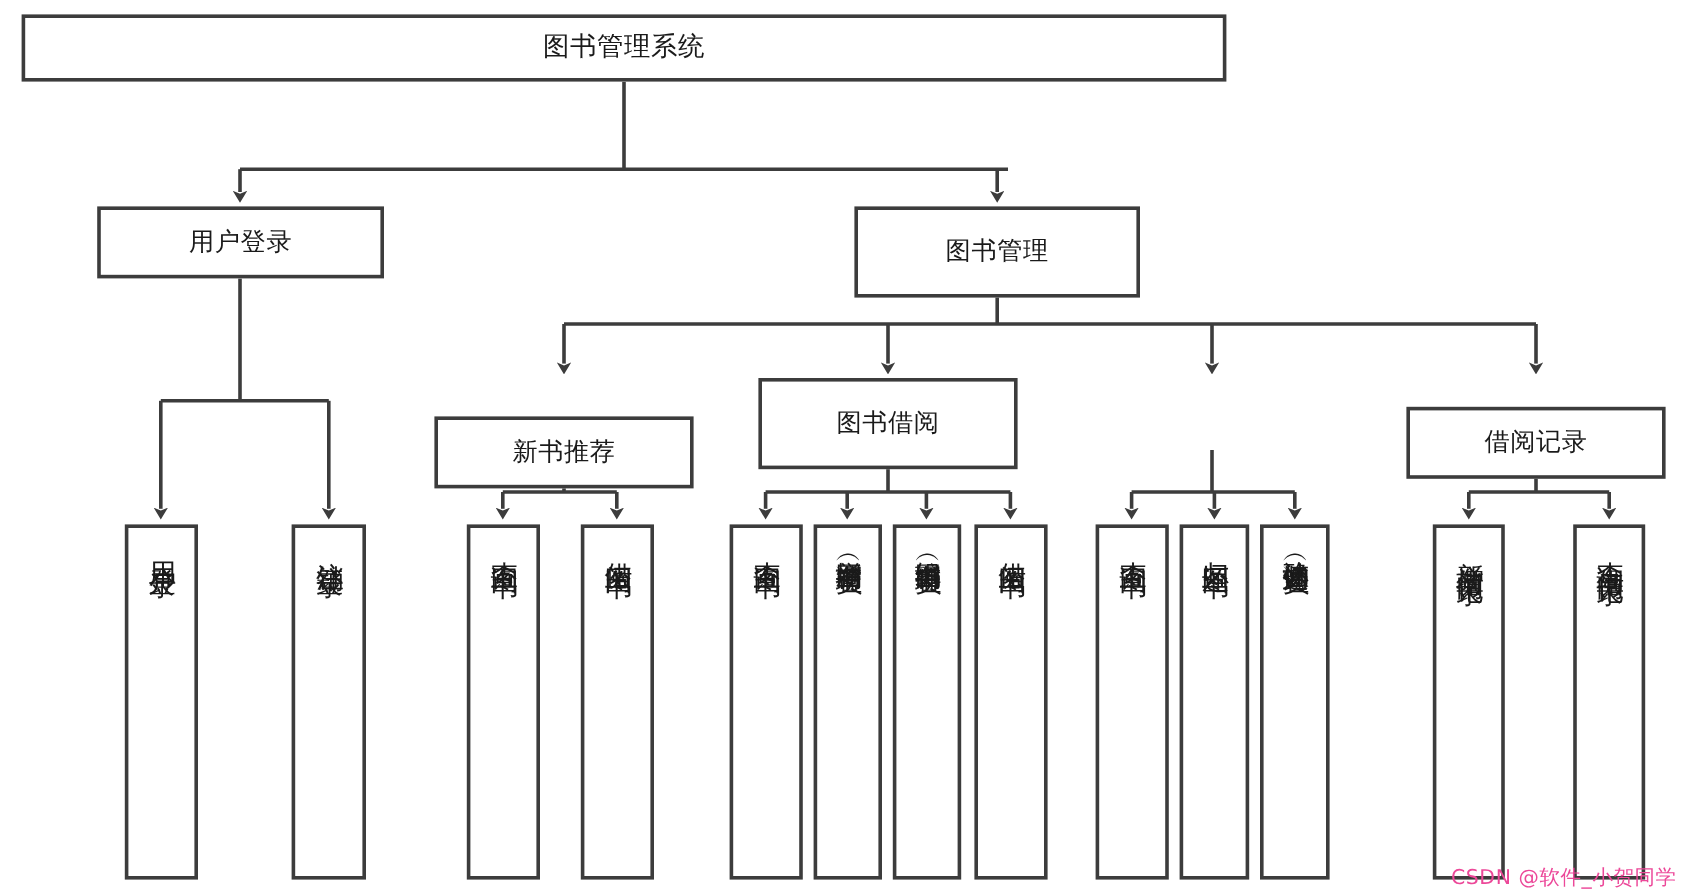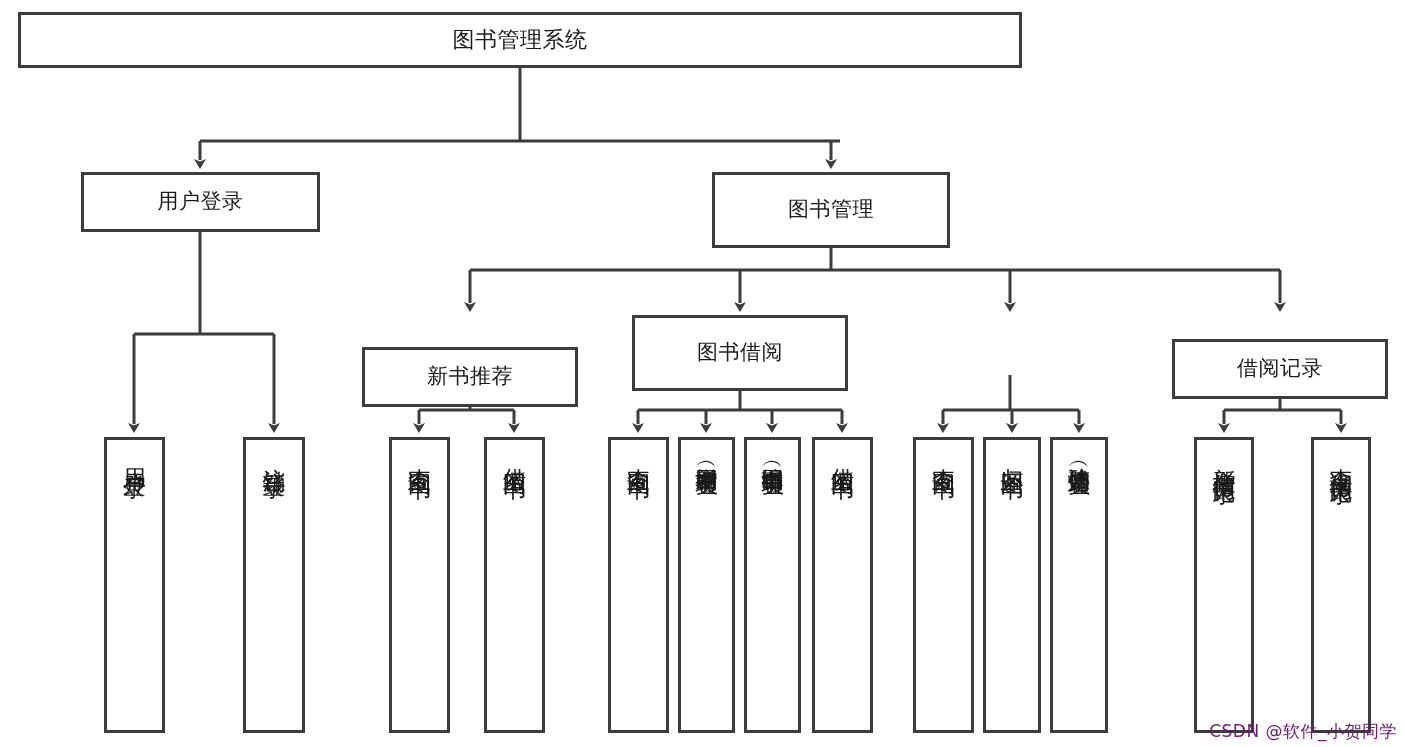--- a/index.html
+++ b/index.html
@@ -54,21 +54,21 @@
     letter-spacing: 3px;
     white-space: nowrap;
     color: #1a1a1a;
   }
   .vtext.long { font-size: 22px; letter-spacing: 1px; }
   .watermark {
     position: absolute;
     right: 8px;
     bottom: 4px;
     font-size: 17px;
-    color: #701a75;
+    color: #ec4899;
     letter-spacing: 0.5px;
     white-space: nowrap;
     z-index: 5;
   }
 </style>
 </head>
 <body>
 
 <div id="canvas">
 

